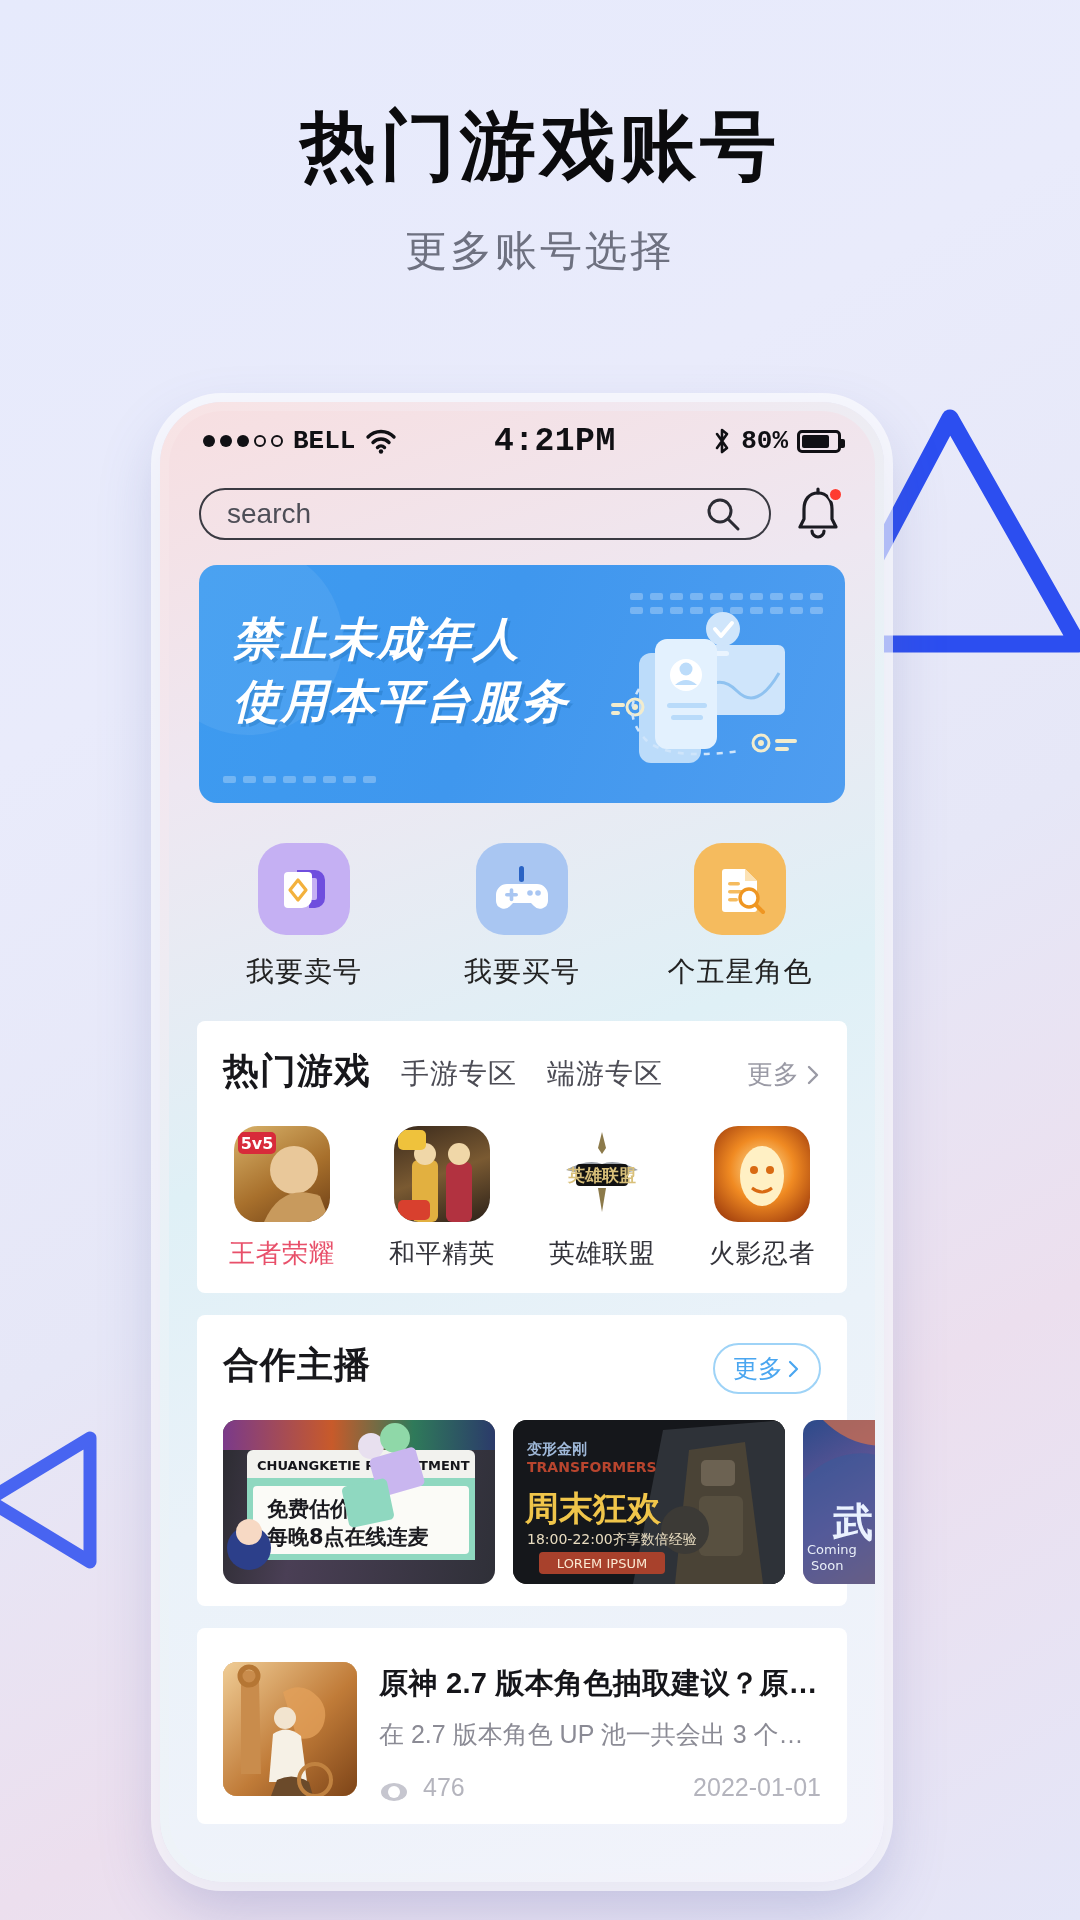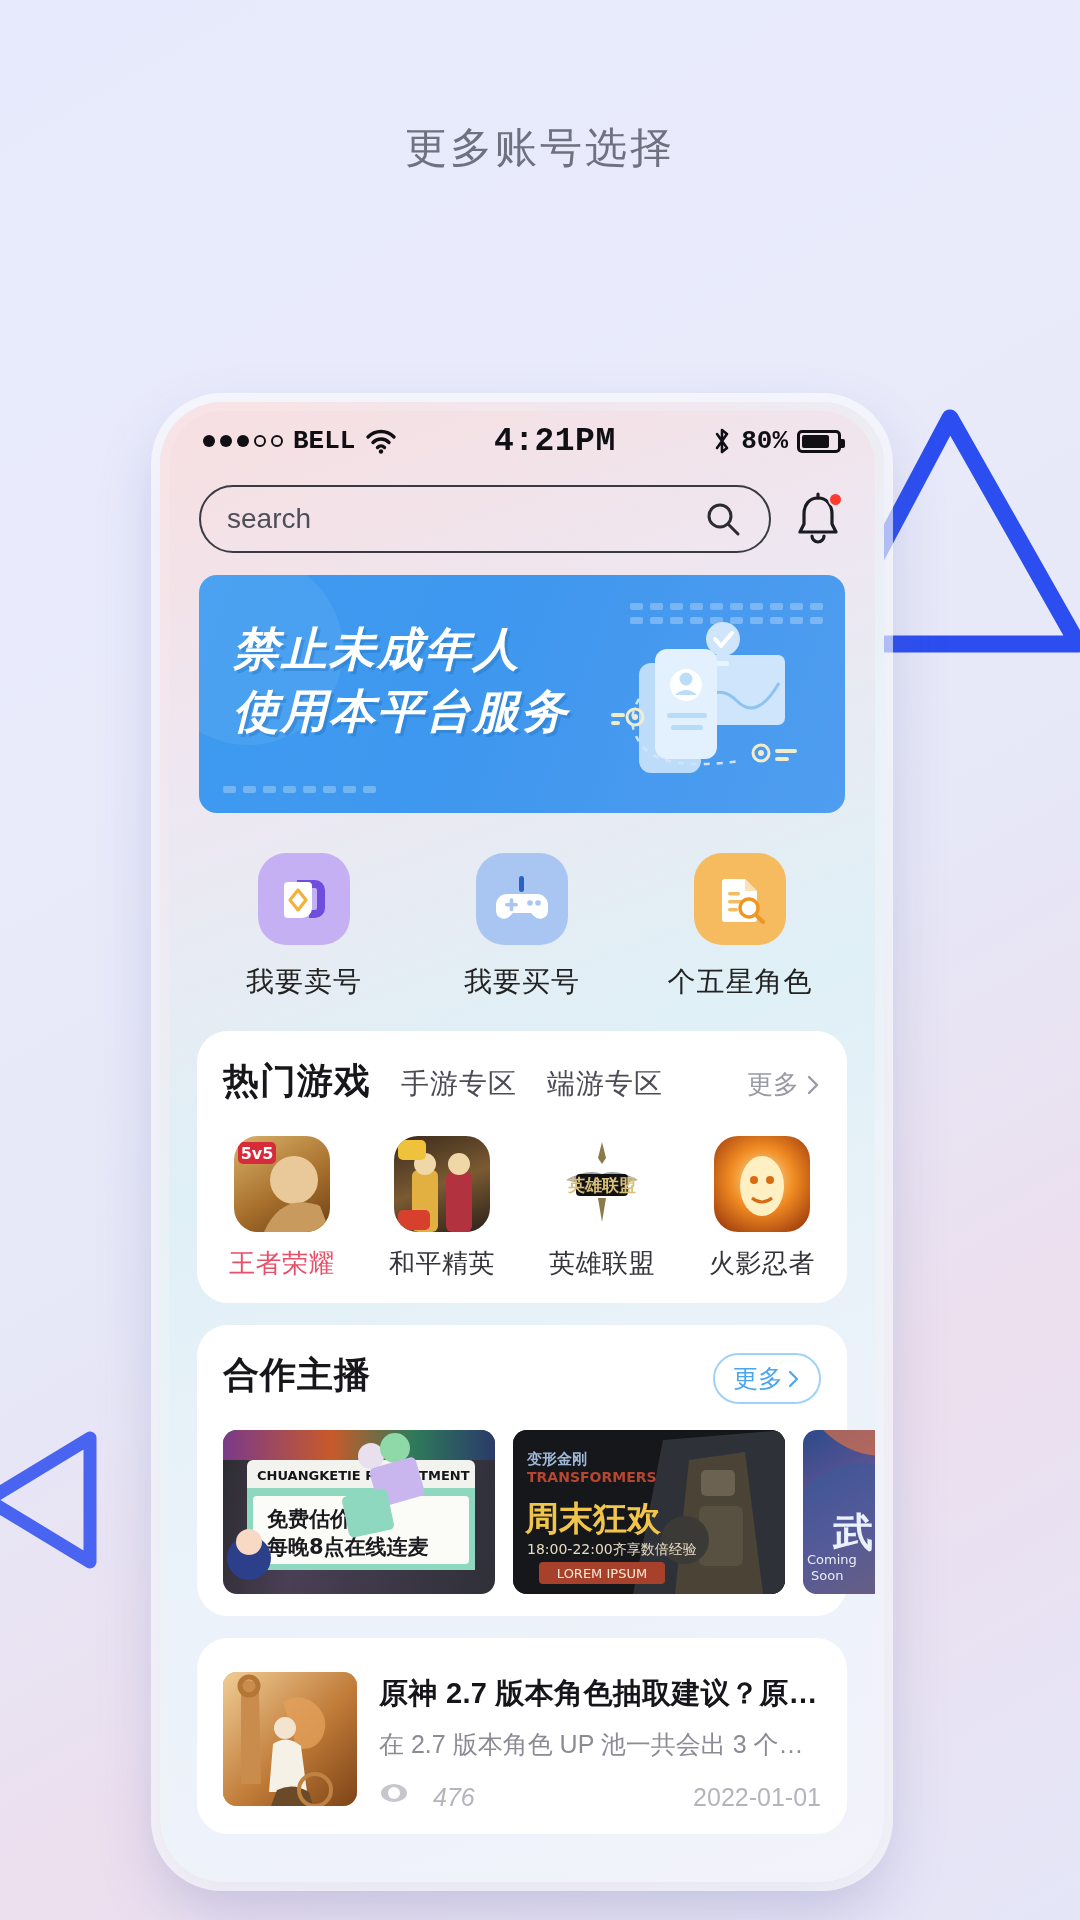--- a/index.html
+++ b/index.html
@@ -42,21 +42,21 @@
   .dots i.hollow { background:transparent; border:2px solid #101014; width:12px; height:12px; }
   .sb-center { flex:1; text-align:center; font-size:33px; letter-spacing:.5px; }
   .sb-right { display:flex; align-items:center; gap:9px; }
   .batt { width:44px; height:23px; border:3px solid #101014; border-radius:5px; position:relative; padding:2px;}
   .batt::after{content:"";position:absolute;right:-7px;top:6px;width:4px;height:9px;background:#101014;border-radius:0 2px 2px 0;}
   .batt span{display:block;height:100%;width:80%;background:#101014;border-radius:2px;}
 
   
   .searchrow { display:flex; align-items:center; padding:14px 30px 18px 30px; gap:20px; }
   .searchbox {
-    flex:1; height:68px; border:2px solid #3a3a42; border-radius:34px;
+    flex:1; height:52px; border:2px solid #3a3a42; border-radius:34px;
     display:flex; align-items:center; padding:0 26px; background:transparent;
   }
   .searchbox .ph { flex:1; font-size:28px; color:#4e4e57; }
   .bell { width:54px; height:58px; position:relative; }
   .bell .dot { position:absolute; right:2px; top:2px; width:15px; height:15px; border-radius:50%;
      background:#ff3b30; border:2px solid #f2e7ef; }
 
   
   .banner {
     margin:4px 30px 0 30px; height:238px; border-radius:18px; position:relative; overflow:hidden;
@@ -74,21 +74,21 @@
   .illus{position:absolute;right:34px;top:46px;width:200px;height:170px;}
 
   
   .quick { display:flex; justify-content:space-around; padding:40px 26px 30px 26px; }
   .qitem { width:150px; text-align:center; }
   .qicon { width:92px; height:92px; margin:0 auto; border-radius:28px; display:flex;
      align-items:center; justify-content:center; }
   .qlabel { margin-top:18px; font-size:28px; color:#222; letter-spacing:1px; }
 
   
-  .card { margin:0 28px 22px 28px; background:#fff; border-radius:31px; padding:26px 26px 22px 26px; }
+  .card { margin:0 28px 22px 28px; background:#fff; border-radius:8px; padding:26px 26px 22px 26px; }
   .card-head { display:flex; align-items:baseline; gap:30px; }
   .card-title { font-size:36px; font-weight:bold; color:#17171b; letter-spacing:1px; }
   .tab { font-size:28px; color:#4c4c55; letter-spacing:1px; }
   .more { margin-left:auto; font-size:26px; color:#9a9aa5; display:flex; align-items:center; gap:6px; }
   .more-pill { margin-left:auto; font-size:25px; color:#4aa6f0; border:2px solid #9ed3f7;
      border-radius:26px; padding:7px 18px; display:flex; align-items:center; gap:4px; }
 
   .games { display:flex; justify-content:space-between; margin-top:30px; }
   .game { width:118px; text-align:center; }
   .gicon { width:96px; height:96px; border-radius:24px; margin:0 auto; position:relative; overflow:hidden;
@@ -102,34 +102,35 @@
 
   .article { display:flex; gap:22px; margin-top:8px; }
   .athumb { width:134px; height:134px; border-radius:14px; flex:none; overflow:hidden; position:relative;
      background:linear-gradient(160deg,#d8a471,#b4692f 55%,#8e4a20); }
   .abody { flex:1; min-width:0; padding-top:2px; }
   .atitle { font-size:29px; color:#16161a; font-weight:bold; letter-spacing:.3px;
      white-space:nowrap; overflow:hidden; text-overflow:ellipsis; }
   .adesc { margin-top:14px; font-size:25px; color:#8b8b95; white-space:nowrap; overflow:hidden;
      text-overflow:ellipsis; }
   .ameta { margin-top:22px; display:flex; align-items:center; font-size:25px; color:#b4b4bd; }
-  .ameta .views { display:flex; align-items:flex-start; gap:24px;font-style:italic; }
+  .ameta .views { display:flex; align-items:flex-end; gap:14px; }
   .ameta .date { margin-left:auto; }
 </style>
 </head>
 <body>
 
 <svg class="bg-tri tri-right" viewBox="0 0 270 260">
   <path d="M130 18 L258 244 L10 244 Z" fill="none" stroke="#2c4ef0" stroke-width="17" stroke-linejoin="round"></path>
 </svg>
 <svg class="bg-tri tri-left" viewBox="0 0 120 140">
   <path d="M112 8 L112 132 L10 70 Z" fill="none" stroke="#2c4ef0" stroke-width="13" stroke-linejoin="round" opacity=".85"></path>
 </svg>
 
 <div class="headline-wrap">
+  <div class="headline">热门游戏账号</div>
   <div class="subhead">更多账号选择</div>
 </div>
 
 <div class="phone">
  <div class="phone-inner">
 
   <div class="statusbar">
     <div class="sb-left">
       <span class="dots">
         <i></i>

